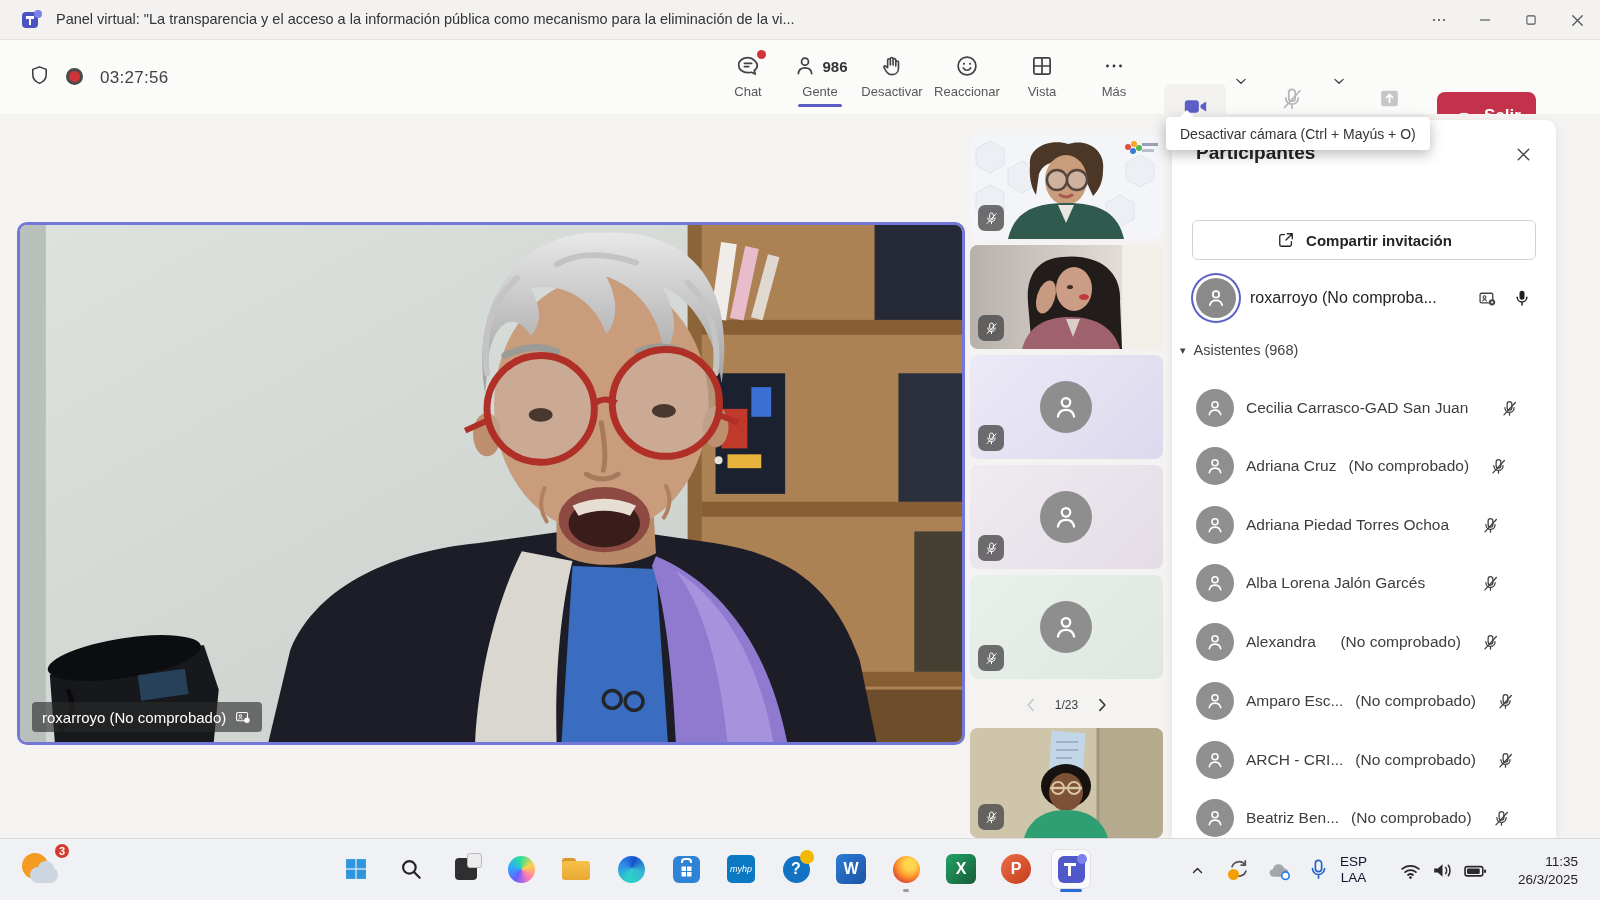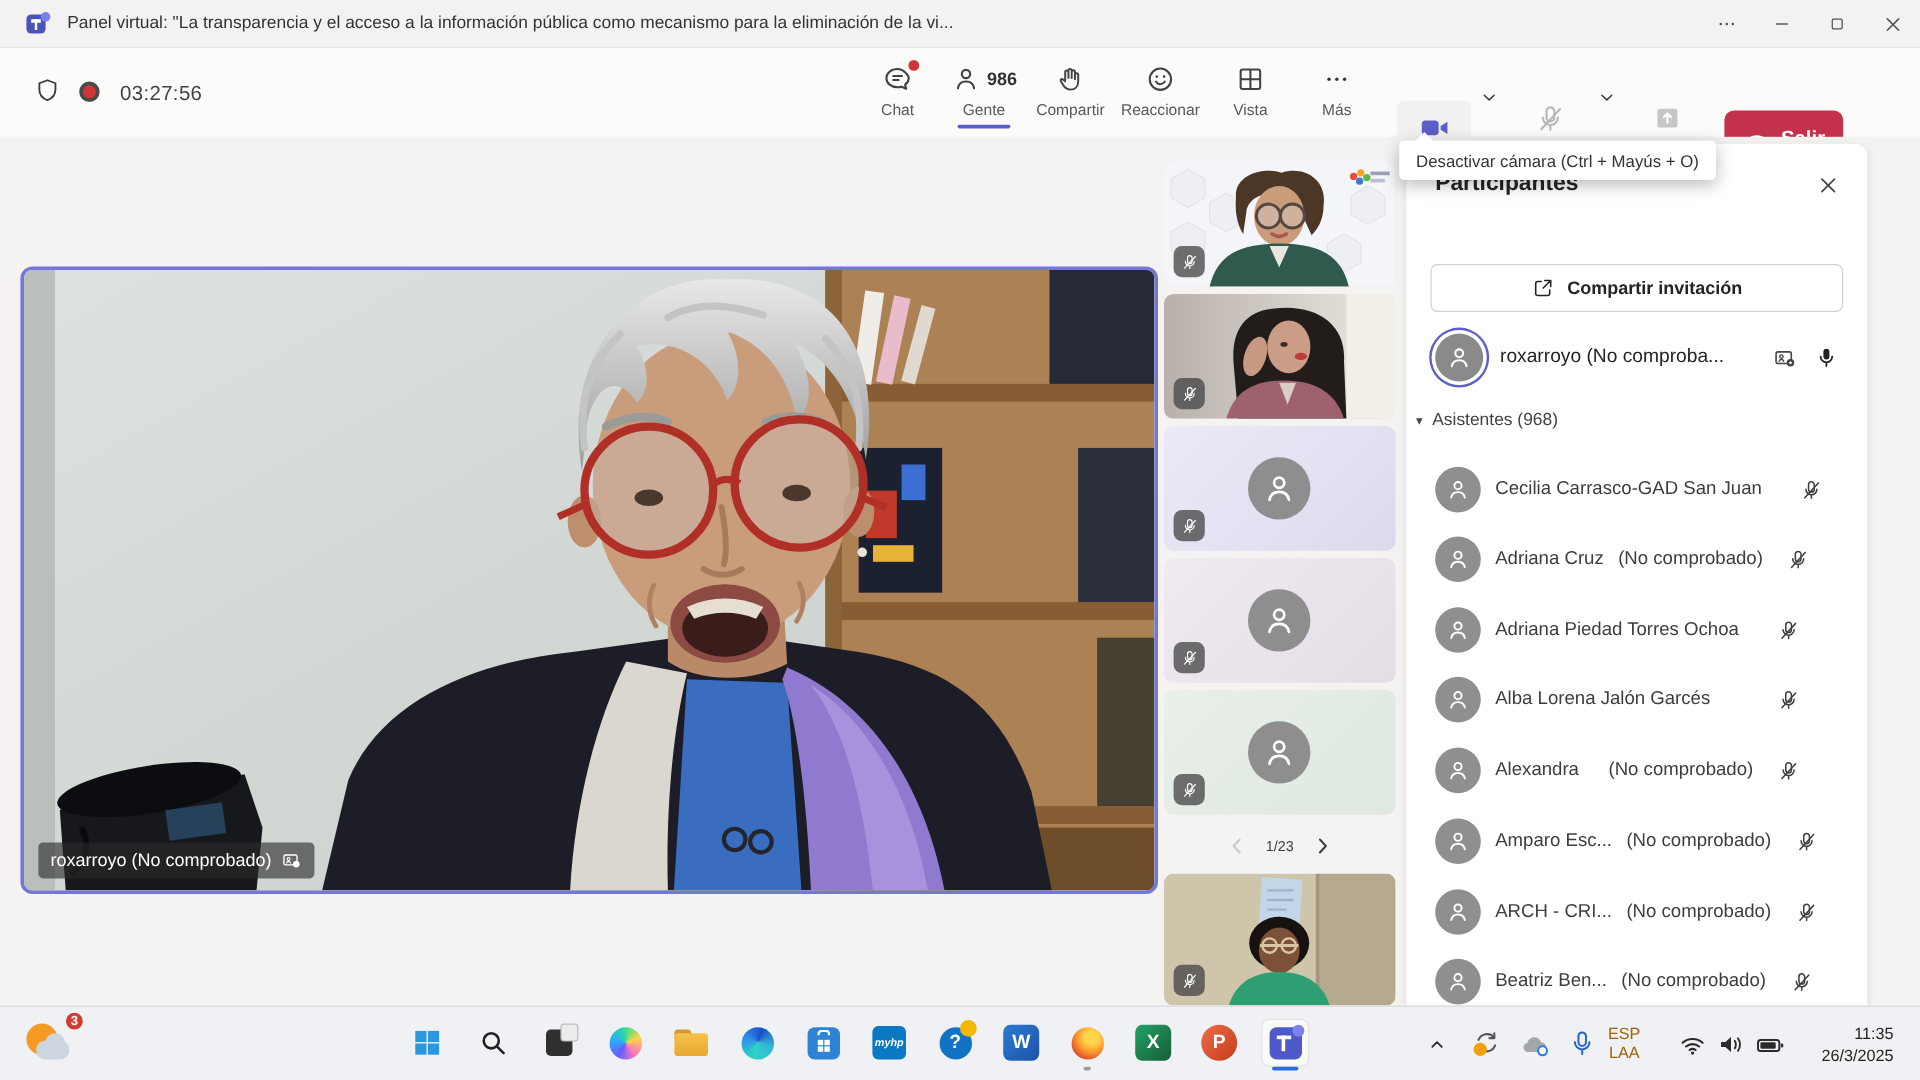--- a/index.html
+++ b/index.html
@@ -61,21 +61,21 @@
   #asist-header span.hl{font-size:14.5px;color:#424242;}
 
   
   #taskbar{left:0;top:838px;width:1600px;height:62px;background:#f0f1f4;border-top:1px solid #dadada;}
   .tb-ic{width:38px;height:38px;border-radius:6px;display:flex;align-items:center;justify-content:center;position:relative;}
   .appletter{width:30px;height:30px;border-radius:6px;display:flex;align-items:center;justify-content:center;color:#fff;font-weight:bold;font-size:16px;}
   .rundot{position:absolute;bottom:-4px;left:50%;transform:translateX(-50%);width:6px;height:3px;border-radius:2px;background:#9a9a9a;}
   .activebar{position:absolute;bottom:-4px;left:50%;transform:translateX(-50%);width:22px;height:3px;border-radius:2px;background:#2b6bd8;}
   #weatherbadge{position:absolute;top:-7px;right:-7px;width:18px;height:18px;border-radius:50%;background:#d43a2f;color:#fff;font-size:11px;font-weight:bold;display:flex;align-items:center;justify-content:center;border:2px solid #f0f1f4;}
   .trayic{color:#2a2a2a;display:flex;align-items:center;justify-content:center;}
-  #lang{font-size:13.5px;color:#a16207;line-height:1.15;text-align:center;}
+  #lang{font-size:13.5px;color:#0f172a;line-height:1.15;text-align:center;}
   #clock{font-size:13.5px;color:#1f1f1f;line-height:1.3;text-align:right;}
 </style>
 </head>
 <body>
 
 <svg width="0" height="0" style="position:absolute">
   <defs>
     <symbol id="i-shield" viewBox="0 0 24 24">
         <path d="M12 3l7 2.6V11c0 4.6-3 7.8-7 9.2C8 18.8 5 15.6 5 11V5.6z" fill="none" stroke="currentColor" stroke-width="1.6" stroke-linejoin="round"></path>
       </symbol>
@@ -262,21 +262,21 @@
             </svg>
             <span class="badge986">986</span>
           </div>
         <span class="lbl">Gente</span>
         <div class="underline"></div>
       </div>
       <div class="tab">
         <svg width="26" height="26">
             <use href="#i-hand"></use>
           </svg>
-        <span class="lbl">Compartir</span>
+        <span class="lbl">Desactivar</span>
       </div>
       <div class="tab" style="width:78px">
         <svg width="26" height="26">
             <use href="#i-smile"></use>
           </svg>
         <span class="lbl">Reaccionar</span>
       </div>
       <div class="tab">
         <svg width="26" height="26">
             <use href="#i-grid"></use>
@@ -723,21 +723,21 @@
       <div class="tb-ic">
         <div style="width:27px;height:27px;background:#2f83d6;border-radius:6px;display:flex;align-items:center;justify-content:center;position:relative">
             <div style="position:absolute;top:2px;width:11px;height:5px;border:2px solid #fff;border-bottom:none;border-radius:4px 4px 0 0"></div>
             <svg width="15" height="15" style="margin-top:5px">
               <use href="#i-winwhite"></use>
             </svg>
           </div>
       </div>
       <div class="tb-ic">
         <div style="width:28px;height:28px;background:#0a78c2;border-radius:5px;display:flex;align-items:center;justify-content:center">
-            <span style="color:#fff;font-size:9px;font-style:italic;font-weight:bold">myhp</span>
+            <span style="color:#fff;font-size:9px;font-style:italic;font-weight:normal">myhp</span>
           </div>
       </div>
       <div class="tb-ic">
         <div style="width:27px;height:27px;background:#1273c4;border-radius:50%;display:flex;align-items:center;justify-content:center;position:relative">
             <span style="color:#fff;font-weight:bold;font-size:16px">?</span>
             <div style="position:absolute;right:-4px;top:-6px;width:14px;height:14px;border-radius:50%;background:#f5b800"></div>
           </div>
       </div>
       <div class="tb-ic">
           <div class="appletter" style="background:linear-gradient(135deg,#2b7cd3,#1b53a8)">

